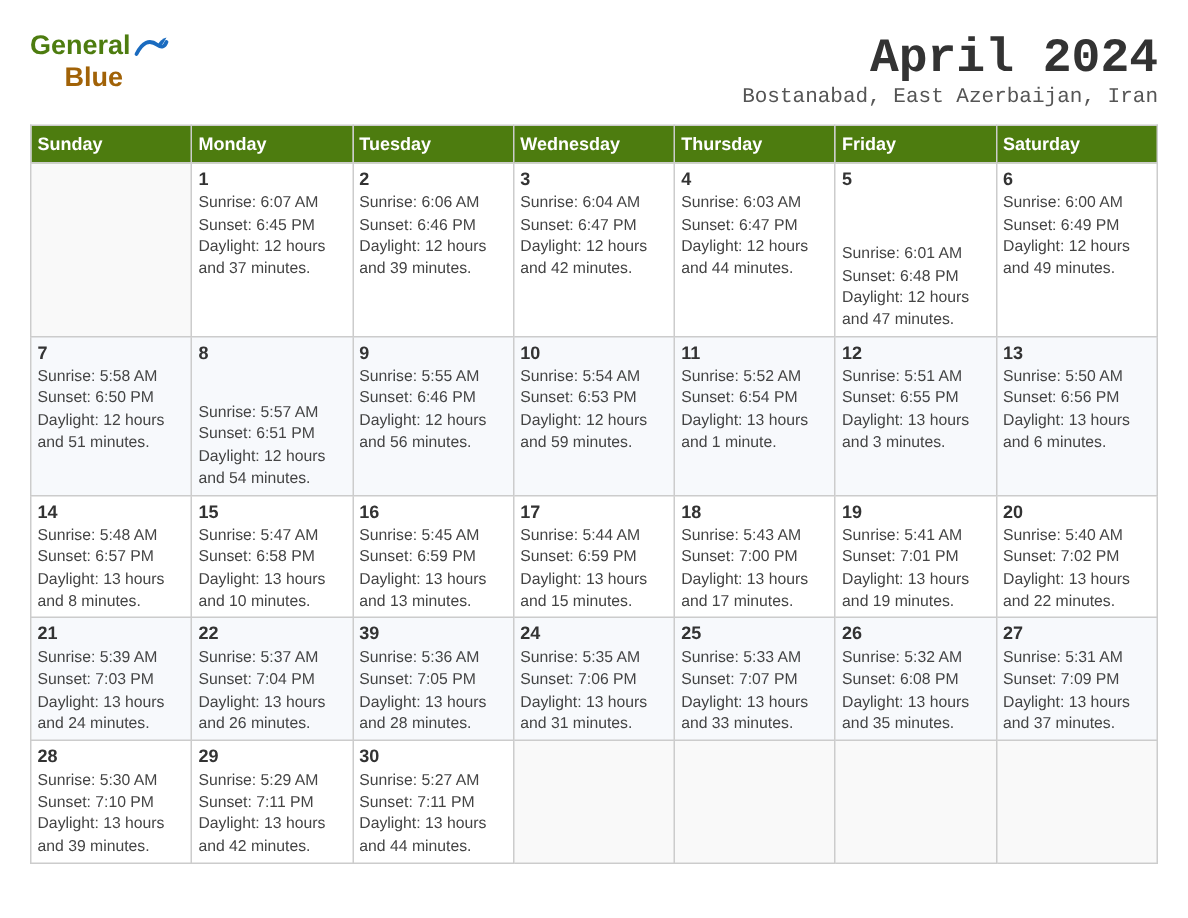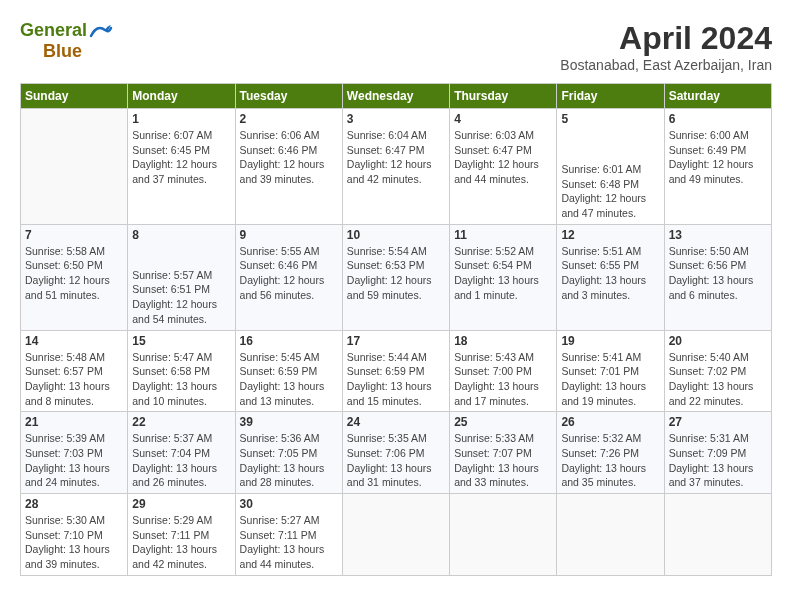--- a/index.html
+++ b/index.html
@@ -36,20 +36,21 @@
       color: #a16207;
       margin-left: 23px;
     }
     .logo-bird {
       width: 24px;
       height: 18px;
       margin-left: 2px;
     }
     .title-section {
       text-align: right;
+      font-family: Liberation Mono, monospace;
     }
     .month-title {
       font-size: 32px;
       font-weight: bold;
       color: #333;
     }
     .location {
       font-size: 14px;
       color: #555;
     }
@@ -306,21 +307,21 @@
         <td>
           <span class="day-number">25</span>
           <div class="day-info" style="white-space: pre-line;">Sunrise: 5:33 AM
 Sunset: 7:07 PM
 Daylight: 13 hours
 and 33 minutes.</div>
         </td>
         <td>
           <span class="day-number">26</span>
           <div class="day-info" style="white-space: pre-line;">Sunrise: 5:32 AM
-Sunset: 7:26 PM
+Sunset: 6:08 PM
 Daylight: 13 hours
 and 35 minutes.</div>
         </td>
         <td>
           <span class="day-number">27</span>
           <div class="day-info" style="white-space: pre-line;">Sunrise: 5:31 AM
 Sunset: 7:09 PM
 Daylight: 13 hours
 and 37 minutes.</div>
         </td>

